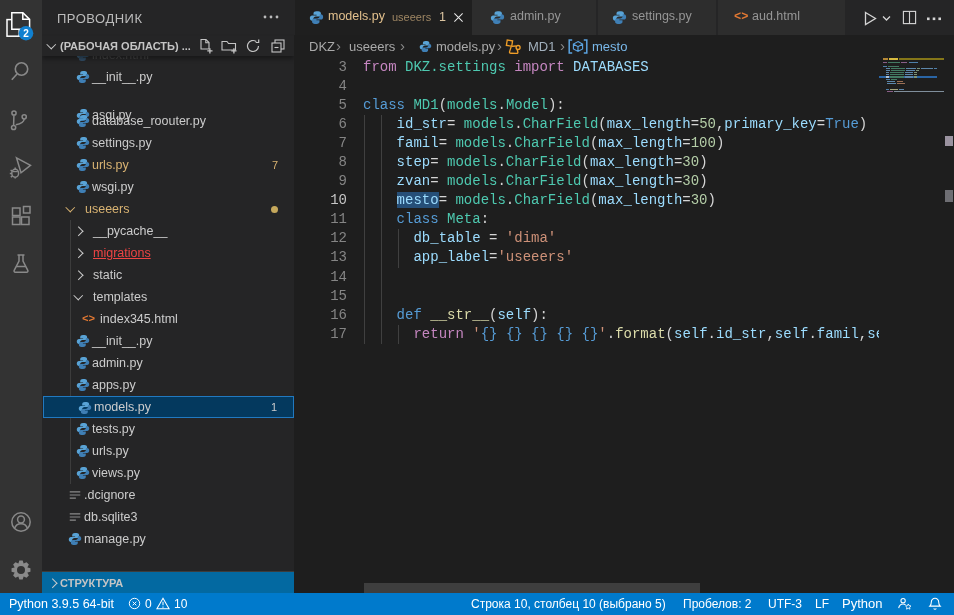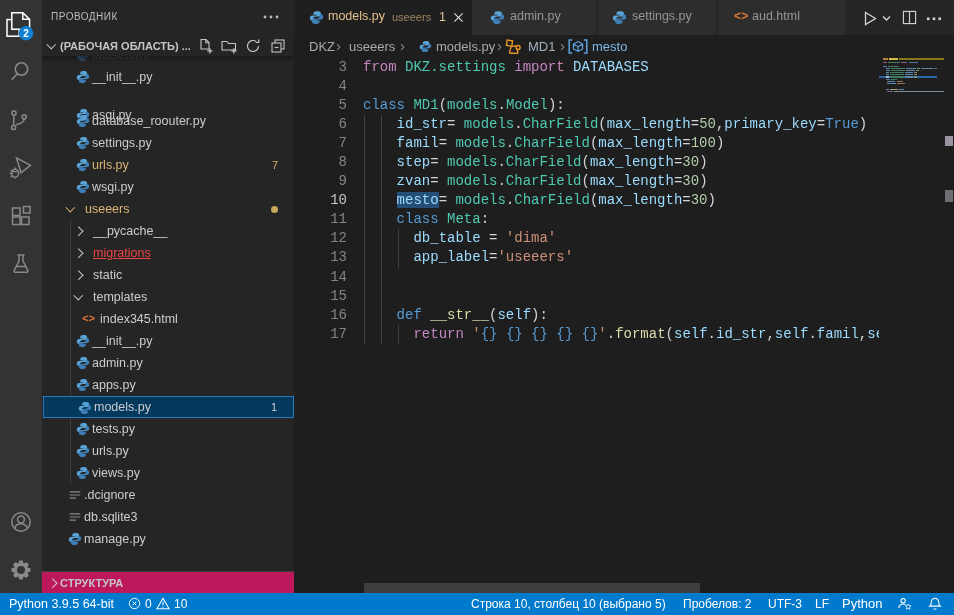--- a/index.html
+++ b/index.html
@@ -5,21 +5,21 @@
 * { margin:0; padding:0; box-sizing:border-box; }
 html,body { width:954px; height:615px; overflow:hidden; background:#1e1e1e; }
 #win { position:absolute; top:0; left:0; width:954px; height:615px;
   font-family:"Liberation Sans", sans-serif; color:#cccccc; }
 .abs { position:absolute; }
 
 #abar { left:0; top:0; width:42px; height:593px; background:#333333; z-index:5; }
 .aicon { position:absolute; left:9px; width:24px; height:24px; }
 
 #sbar { left:42px; top:0; width:252px; height:593px; background:#252526; overflow:hidden; z-index:4; }
-#sbar .title { position:absolute; left:9px; top:11px; font-size:10px; color:#bbbbbb; letter-spacing:0.5px; }
+#sbar .title { position:absolute; left:15px; top:11px; font-size:13px; color:#bbbbbb; letter-spacing:0.5px; }
 #wshead { position:absolute; left:0; top:36px; width:252px; height:20px; background:#252526; z-index:3;
   box-shadow:0 3px 4px rgba(0,0,0,0.35); }
 #wshead .wst { position:absolute; left:18px; top:4px; font-size:11px; font-weight:bold; color:#c5c5c5; }
 .hic { position:absolute; top:2px; width:16px; height:16px; }
 .row { position:absolute; left:0; width:252px; height:22px; line-height:22px; font-size:12.5px; color:#cccccc; white-space:nowrap; }
 .ficon { position:absolute; width:14px; height:14px; top:4px; }
 .badge { position:absolute; right:16px; top:0; font-size:11px; }
 .cr,.cvv { position:absolute; width:6.5px; height:6.5px; border-right:1px solid #cccccc; border-bottom:1px solid #cccccc; }
 .cr { transform:rotate(-45deg); top:8px; }
 .cvv { transform:rotate(45deg); top:6px; }
@@ -44,21 +44,21 @@
 .s { color:#ce9178; }
 .n { color:#b5cea8; }
 .sel { background:#264f78; }
 .guide { position:absolute; width:1px; background:#404040; }
 #minimap { position:absolute; left:585px; top:57.5px; width:75px; height:525px; background:#1e1e1e; }
 .mb { position:absolute; }
 #hscroll { position:absolute; left:70px; top:583px; width:336px; height:10px; background:#4a4a4a; opacity:0.75; }
 
 #status { left:0; top:593px; width:954px; height:22px; background:#007acc; color:#ffffff; font-size:12px; z-index:6; }
 #status div { position:absolute; top:0; height:22px; line-height:22px; white-space:nowrap; }
-#struct { position:absolute; left:0; top:571px; width:252px; height:22px; background:#be185d; border-top:1px solid #3c3c3c; }
+#struct { position:absolute; left:0; top:571px; width:252px; height:22px; background:#0369a1; border-top:1px solid #3c3c3c; }
 #struct .wst { position:absolute; left:18px; top:5px; font-size:11px; font-weight:bold; color:#c5c5c5; }
 </style>
 </head>
 <body>
 <div id="win">
 
 <div id="abar" class="abs">
   <svg class="aicon" style="left:6px; top:12px; width:26px; height:26px; overflow:visible;" viewBox="0 0 26 26">
     <g fill="none" stroke="#ffffff" stroke-width="1.5">
       <rect x="1" y="7.6" width="12.2" height="16.6"></rect>

